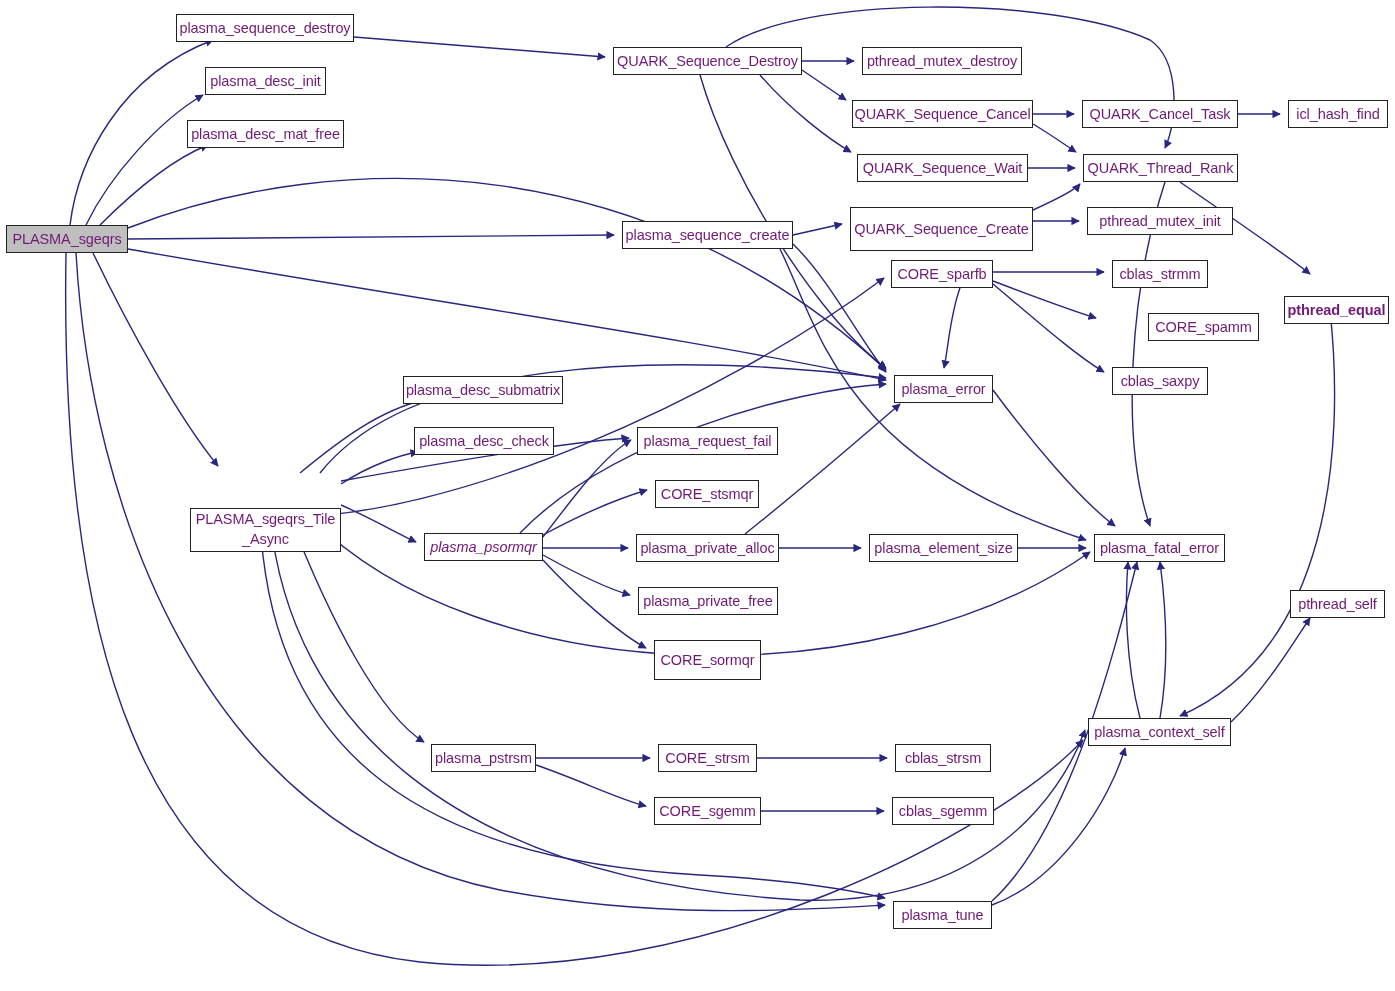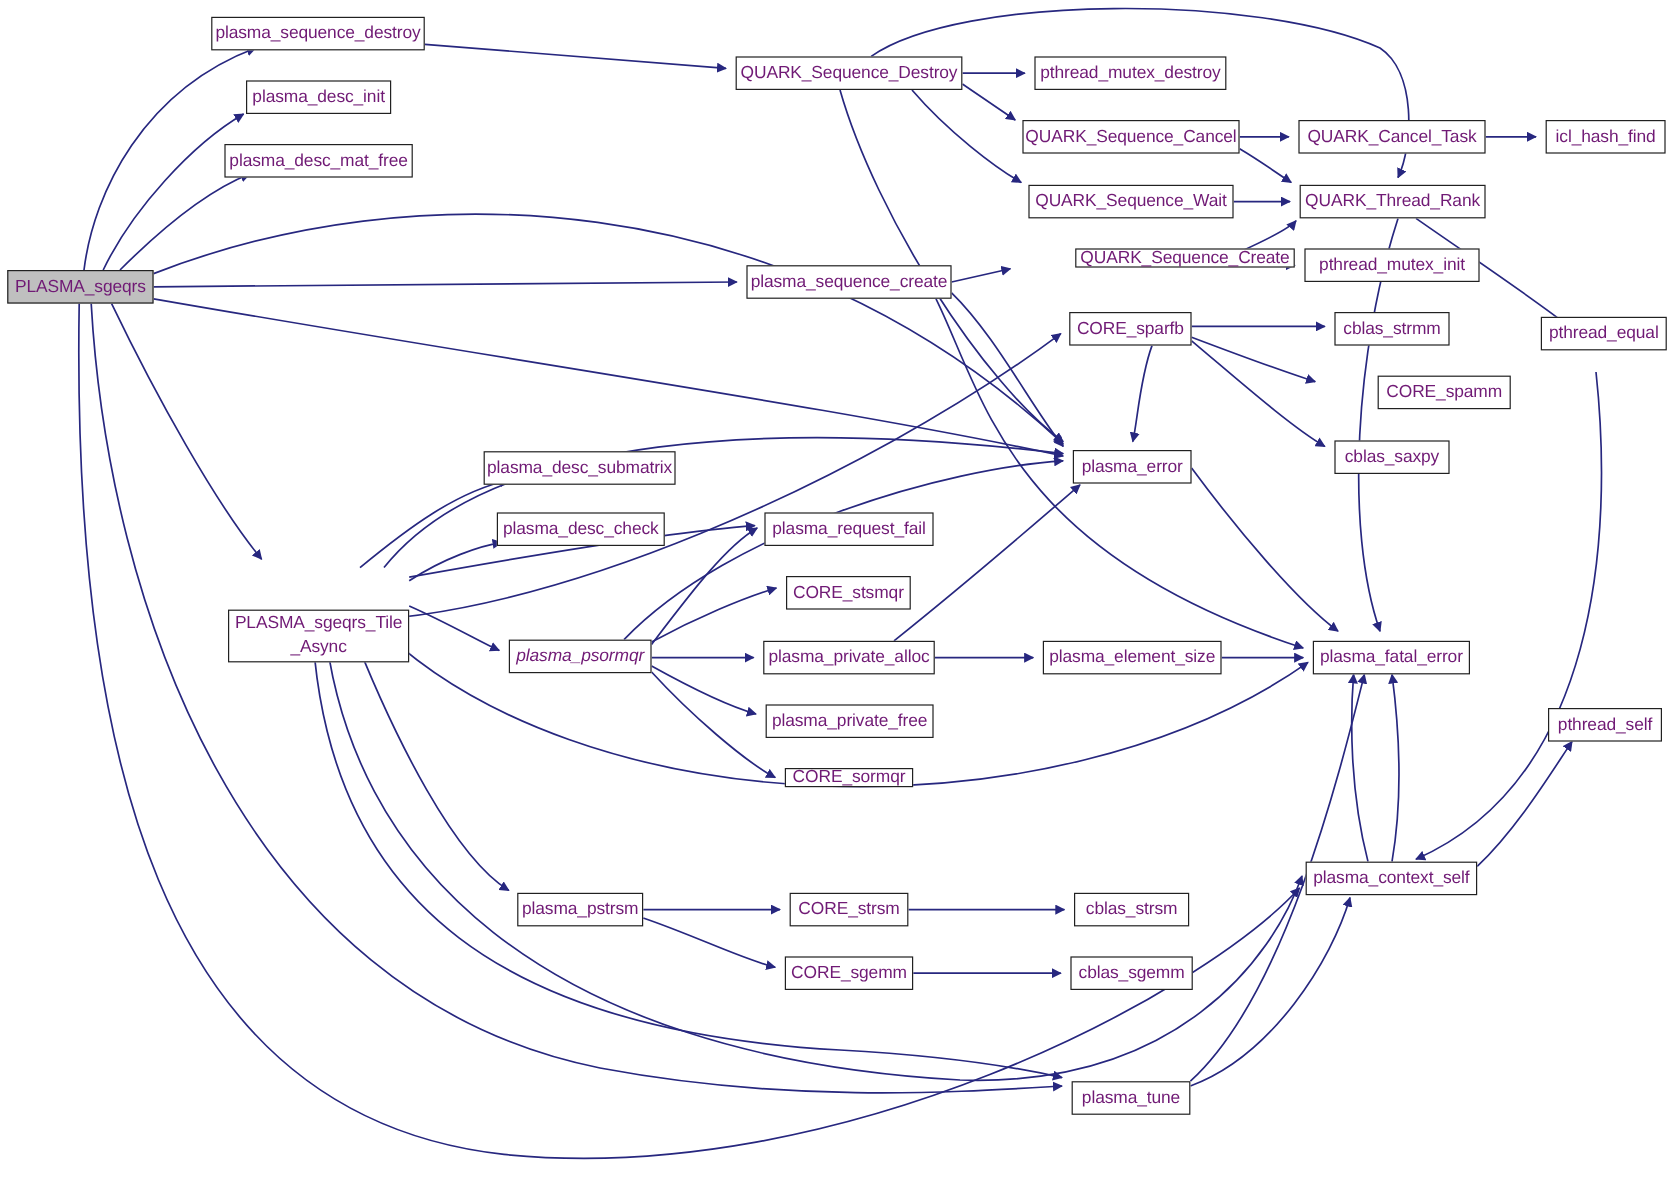--- a/index.html
+++ b/index.html
@@ -92,41 +92,41 @@
       <div class="node" style="left: 205px; top: 67px; width: 121px; height: 28px;">plasma_desc_init</div>
       <div class="node" style="left: 187px; top: 120px; width: 157px; height: 28px;">plasma_desc_mat_free</div>
       <div class="node" style="left: 613px; top: 47px; width: 189px; height: 28px;">QUARK_Sequence_Destroy</div>
       <div class="node" style="left: 862px; top: 47px; width: 160px; height: 28px;">pthread_mutex_destroy</div>
       <div class="node" style="left: 852px; top: 100px; width: 181px; height: 28px;">QUARK_Sequence_Cancel</div>
       <div class="node" style="left: 1082px; top: 100px; width: 156px; height: 28px;">QUARK_Cancel_Task</div>
       <div class="node" style="left: 1288px; top: 100px; width: 100px; height: 28px;">icl_hash_find</div>
       <div class="node" style="left: 857px; top: 154px; width: 171px; height: 28px;">QUARK_Sequence_Wait</div>
       <div class="node" style="left: 1083px; top: 154px; width: 155px; height: 28px;">QUARK_Thread_Rank</div>
       <div class="node" style="left: 622px; top: 221px; width: 171px; height: 28px;">plasma_sequence_create</div>
-      <div class="node" style="left: 850px; top: 207px; width: 183px; height: 16px; margin-left: 46px;">QUARK_Sequence_Create</div>
+      <div class="node" style="left: 850px; top: 207px; width: 183px; height: 44px;">QUARK_Sequence_Create</div>
       <div class="node" style="left: 1087px; top: 207px; width: 146px; height: 28px;">pthread_mutex_init</div>
       <div class="node" style="left: 891px; top: 260px; width: 102px; height: 28px;">CORE_sparfb</div>
       <div class="node" style="left: 1112px; top: 260px; width: 96px; height: 28px;">cblas_strmm</div>
       <div class="node" style="left: 1104px; top: 313px; width: 111px; height: 28px; margin-left: 44px;">CORE_spamm</div>
-      <div class="node" style="left: 1284px; top: 264px; width: 105px; height: 28px;">pthread_equal</div>
+      <div class="node" style="left: 1284px; top: 296px; width: 105px; height: 28px; font-weight: bold;">pthread_equal</div>
       <div class="node" style="left: 1112px; top: 367px; width: 96px; height: 28px;">cblas_saxpy</div>
       <div class="node" style="left: 894px; top: 375px; width: 99px; height: 28px;">plasma_error</div>
       <div class="node" style="left: 403px; top: 376px; width: 160px; height: 28px;">plasma_desc_submatrix</div>
       <div class="node" style="left: 414px; top: 427px; width: 140px; height: 28px;">plasma_desc_check</div>
       <div class="node" style="left: 637px; top: 427px; width: 141px; height: 28px;">plasma_request_fail</div>
       <div class="node tall" style="left: 190px; top: 473px; width: 151px; height: 44px; margin-top: 35px;">PLASMA_sgeqrs_Tile
 _Async</div>
       <div class="node" style="left: 655px; top: 480px; width: 104px; height: 28px;">CORE_stsmqr</div>
       <div class="node" style="left: 424px; top: 533px; width: 119px; height: 28px; font-style: italic;">plasma_psormqr</div>
       <div class="node" style="left: 636px; top: 534px; width: 143px; height: 28px;">plasma_private_alloc</div>
       <div class="node" style="left: 869px; top: 534px; width: 149px; height: 28px;">plasma_element_size</div>
       <div class="node" style="left: 1094px; top: 534px; width: 131px; height: 28px;">plasma_fatal_error</div>
       <div class="node" style="left: 638px; top: 587px; width: 140px; height: 28px;">plasma_private_free</div>
       <div class="node" style="left: 1290px; top: 590px; width: 95px; height: 28px;">pthread_self</div>
-      <div class="node" style="left: 654px; top: 640px; width: 107px; height: 16px;">CORE_sormqr</div>
+      <div class="node" style="left: 654px; top: 640px; width: 107px; height: 40px;">CORE_sormqr</div>
       <div class="node" style="left: 1088px; top: 718px; width: 143px; height: 28px;">plasma_context_self</div>
       <div class="node" style="left: 431px; top: 744px; width: 105px; height: 28px;">plasma_pstrsm</div>
       <div class="node" style="left: 658px; top: 744px; width: 99px; height: 28px;">CORE_strsm</div>
       <div class="node" style="left: 895px; top: 744px; width: 96px; height: 28px;">cblas_strsm</div>
       <div class="node" style="left: 654px; top: 797px; width: 107px; height: 28px;">CORE_sgemm</div>
       <div class="node" style="left: 892px; top: 797px; width: 102px; height: 28px;">cblas_sgemm</div>
       <div class="node" style="left: 893px; top: 901px; width: 99px; height: 28px;">plasma_tune</div>
     </div>
 </div>
 

